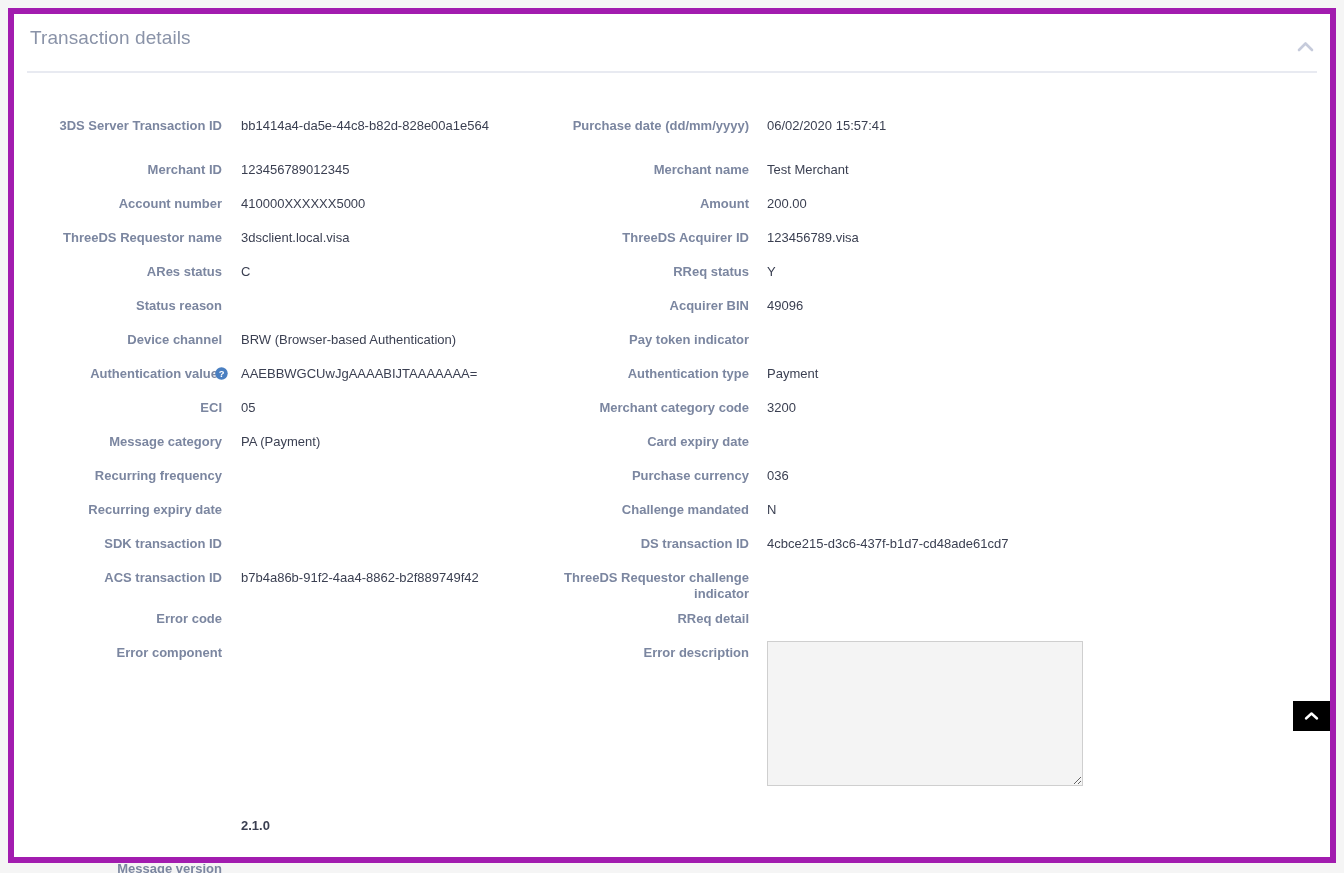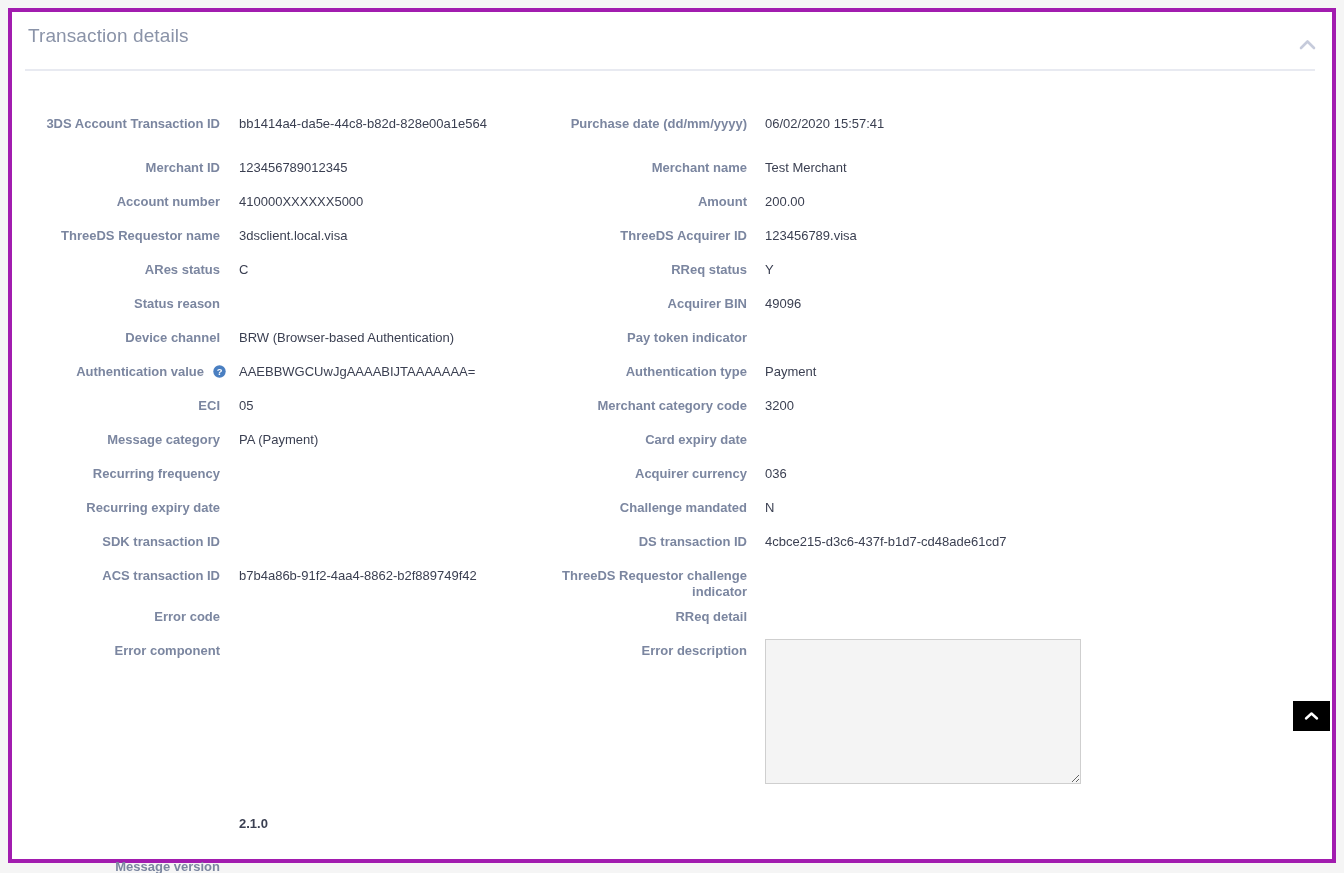--- a/index.html
+++ b/index.html
@@ -24,21 +24,21 @@
   }
 
   
   .panel {
     position: absolute;
     left: 8px;
     top: 8px;
     width: 1328px;
     height: 855px;
     background: #ffffff;
-    border: 4px solid #a21caf;
+    border: 6px solid #a21caf;
     box-sizing: border-box;
   }
 
   .panel-header {
     position: relative;
     height: 50px;
     padding: 0 16px;
     box-sizing: border-box;
   }
 
@@ -227,21 +227,21 @@
         </span>
       </div>
     </div>
     <div class="panel-divider"></div>
 
     <div class="panel-body">
 
       <div class="col col-left">
 
         <div class="row" style="position:absolute; top:45px;">
-          <div class="f-label">3DS Account Transaction ID</div>
+          <div class="f-label">3DS Server Transaction ID</div>
           <div class="f-value">bb1414a4-da5e-44c8-b82d-828e00a1e564</div>
         </div>
 
         <div class="row" style="position:absolute; top:89px;">
           <div class="f-label">Merchant ID</div>
           <div class="f-value">123456789012345</div>
         </div>
 
         <div class="row" style="position:absolute; top:123px;">
           <div class="f-label">Account number</div>
@@ -262,21 +262,21 @@
           <div class="f-label">Status reason</div>
           <div class="f-value"></div>
         </div>
 
         <div class="row" style="position:absolute; top:259px;">
           <div class="f-label">Device channel</div>
           <div class="f-value">BRW (Browser-based Authentication)</div>
         </div>
 
         <div class="row" style="position:absolute; top:293px;">
-          <div class="f-label" style="width:184px; left:8px;"><span>Authentication value</span></div>
+          <div class="f-label" style="width:184px; left:20px;"><span>Authentication value</span></div>
           <span class="help-icon" style="position:absolute; left:197px; top:1px;">
             <svg width="13" height="13" viewBox="0 0 13 13" aria-hidden="true">
               <circle cx="6.5" cy="6.5" r="6.2" fill="#4a7fc1"></circle>
               <text x="6.5" y="9.9" text-anchor="middle" font-family="Liberation Sans, sans-serif" font-size="9.4" font-weight="bold" fill="#ffffff">?</text>
             </svg>
           </span>
           <div class="f-value">AAEBBWGCUwJgAAAABIJTAAAAAAA=</div>
         </div>
 
         <div class="row" style="position:absolute; top:327px;">
@@ -367,21 +367,21 @@
           <div class="f-label">Merchant category code</div>
           <div class="f-value">3200</div>
         </div>
 
         <div class="row" style="position:absolute; top:361px;">
           <div class="f-label">Card expiry date</div>
           <div class="f-value"></div>
         </div>
 
         <div class="row" style="position:absolute; top:395px;">
-          <div class="f-label">Acquirer currency</div>
+          <div class="f-label">Purchase currency</div>
           <div class="f-value">036</div>
         </div>
 
         <div class="row" style="position:absolute; top:429px;">
           <div class="f-label">Challenge mandated</div>
           <div class="f-value">N</div>
         </div>
 
         <div class="row" style="position:absolute; top:463px;">
           <div class="f-label">DS transaction ID</div>

